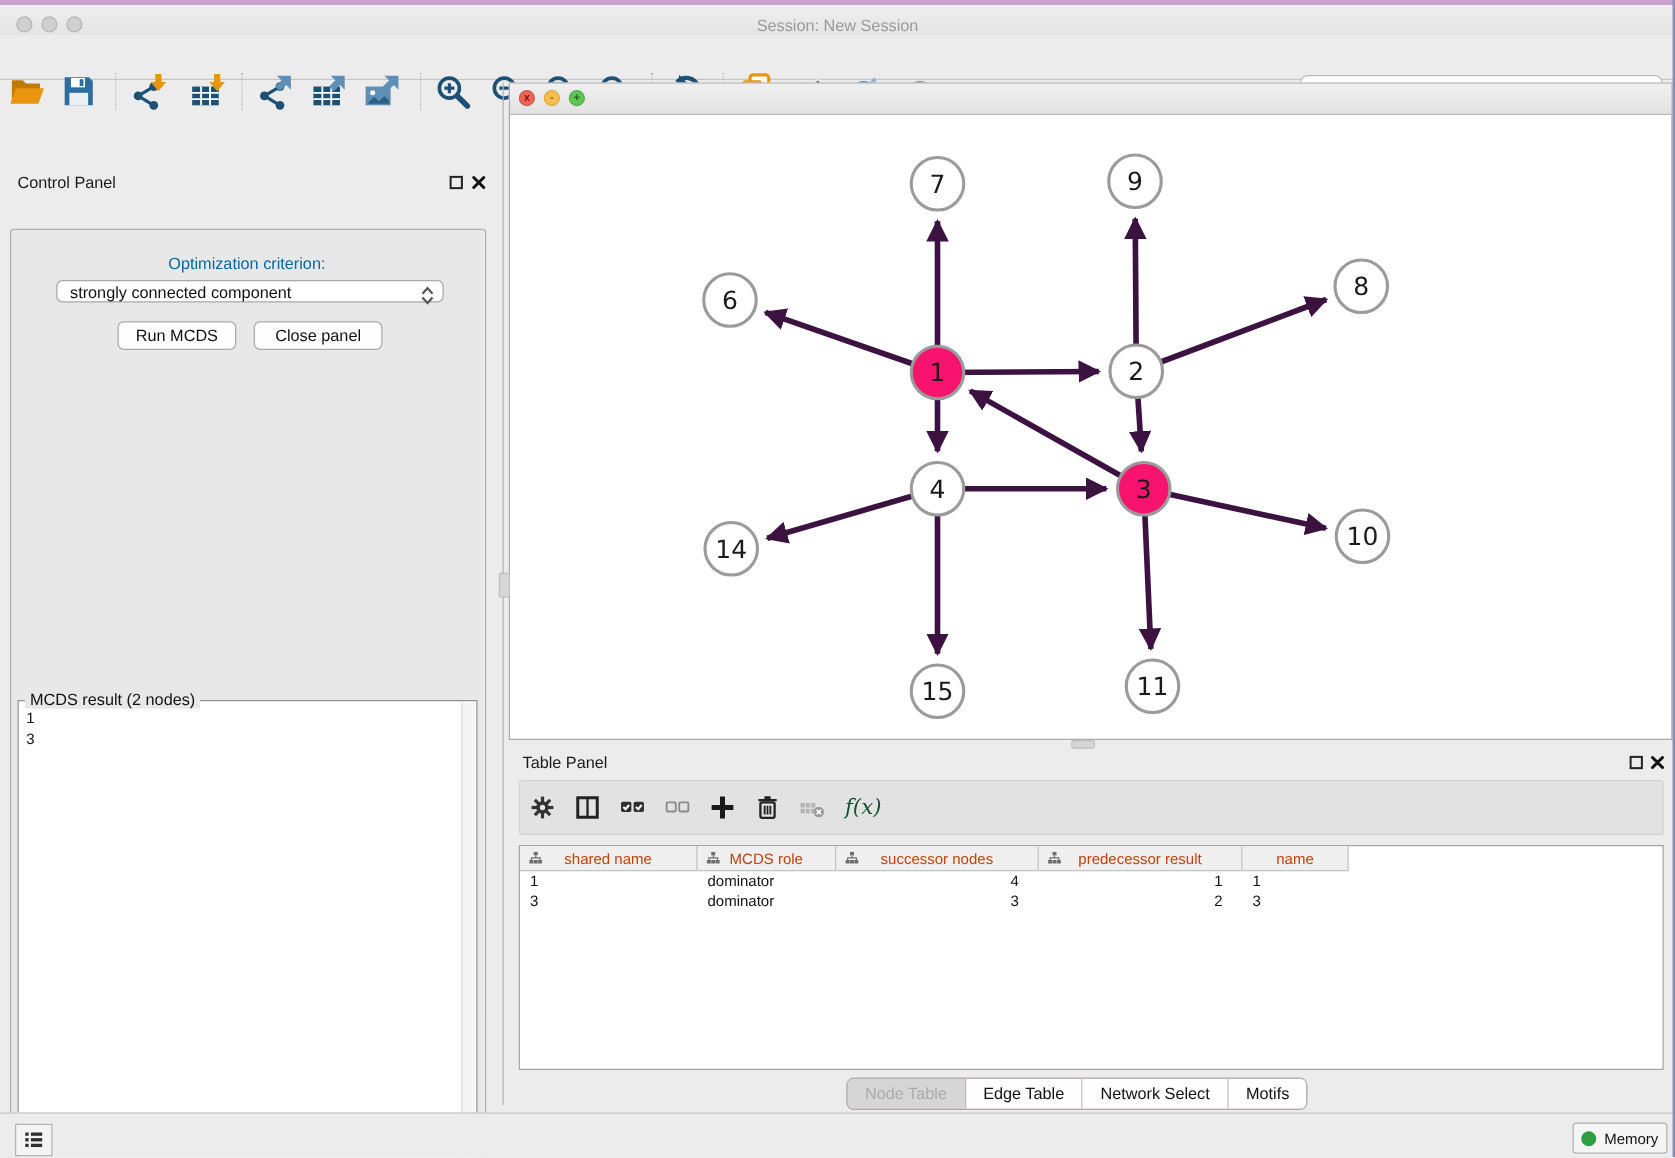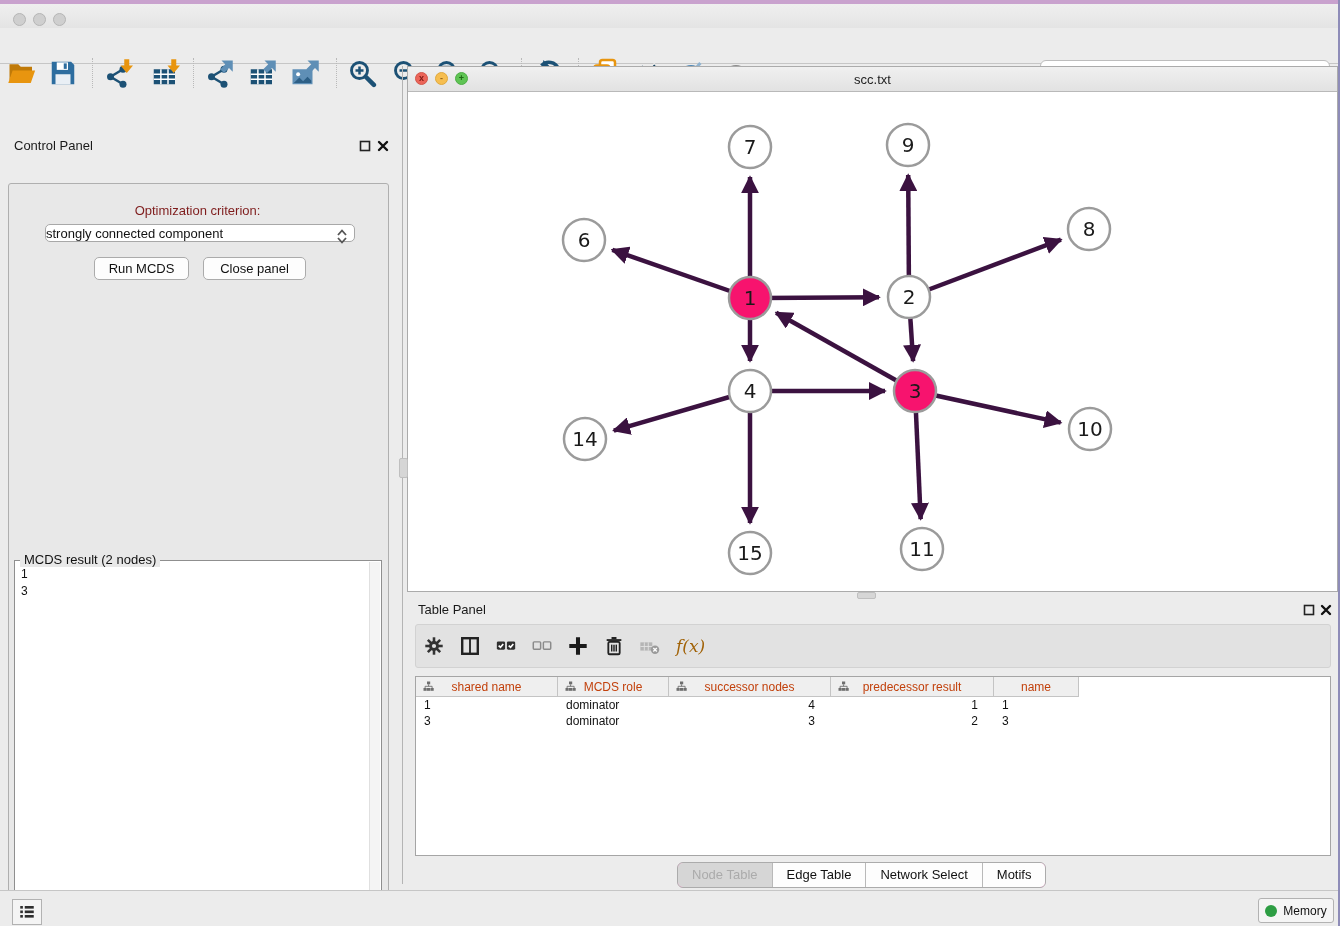--- a/index.html
+++ b/index.html
@@ -27,23 +27,23 @@
   #control-panel{left:0;top:66px;width:395px;height:818px;}
   .panel-title{font-size:13px;color:#1A1A1A;}
   .mini-icon{position:absolute;width:12px;height:12px;}
   #cp-tabs{left:79px;top:97px;height:21px;display:flex;}
   .cp-tab{box-sizing:border-box;border:1px solid #B3B3B3;border-right:none;background:#FDFDFD;
           font-size:13px;color:#111;padding:3px 12px 0 12px;text-align:center;}
   .cp-tab:first-child{border-top-left-radius:4px;}
   .cp-tab:last-child{border-right:1px solid #B3B3B3;border-top-right-radius:4px;border-bottom-right-radius:4px;}
   .cp-tab.selected{background:#DADADA;color:#B4B4B4;}
   #cp-content{left:8px;top:117px;width:379px;height:760px;border:1px solid #AFAFAF;border-radius:3px;background:#E8E8E8;}
-  #opt-label{left:0;top:137px;width:395px;text-align:center;font-size:13px;color:#7f1d1d;}
+  #opt-label{left:0;top:137px;width:395px;text-align:center;font-size:13px;color:#0369a1;}
   #opt-select{left:45px;top:158px;width:310px;height:18px;background:#fff;border:1px solid #A8A8A8;border-radius:5px;
-              box-sizing:border-box;display:flex;align-items:center;font-size:13px;color:#111;}
+              box-sizing:border-box;display:flex;align-items:center;font-size:13px;color:#111;padding-left:10px;}
   #opt-select svg{position:absolute;right:5px;top:3px;width:14px;height:17px;}
   .push-btn{position:absolute;height:23px;background:#FDFDFD;border:1px solid #ABABAB;border-radius:5px;
             box-sizing:border-box;font-size:13px;color:#111;display:flex;align-items:center;justify-content:center;}
   #result-box{left:14px;top:494px;width:368px;height:377px;background:#fff;border:1px solid #8F8F8F;box-sizing:border-box;}
   #result-title{position:absolute;top:-9px;left:5px;background:#E8E8E8;padding:0 4px;font-size:13px;color:#111;white-space:nowrap;}
   #result-lines{position:absolute;left:6px;top:5px;font-size:12px;color:#111;line-height:17px;}
   #result-scroll{position:absolute;right:1px;top:1px;width:10px;height:373px;background:#F4F4F4;border-left:1px solid #E0E0E0;}
   .vsplit{left:399px;top:458px;width:7px;height:18px;background:#D6D6D6;border:1px solid #BFBFBF;border-radius:2px;z-index:5;}
   #vdivider{left:402px;top:66px;width:1px;height:818px;background:#B4B4B4;}
   
@@ -56,21 +56,21 @@
   #tl-min{left:27px;background:#F6BE50;border:1px solid #DFA93E;color:#95641A;}
   #tl-zoom{left:47px;background:#5FC454;border:1px solid #4EAE45;color:#1D6A14;}
   #network-graph{left:0;top:24px;}
   .hsplit{left:857px;top:592px;width:17px;height:5px;background:#D6D6D6;border:1px solid #BFBFBF;border-radius:2px;z-index:5;}
   
   #table-panel{left:407px;top:596px;width:933px;height:288px;}
   #tp-toolbar{left:8px;top:28px;width:916px;height:44px;background:#E2E2E2;border:1px solid #D2D2D2;
               border-radius:3px;box-sizing:border-box;display:flex;align-items:center;}
   .tp-btn{width:36px;height:36px;display:flex;align-items:center;justify-content:center;}
   .tp-btn svg{width:22px;height:22px;}
-  #fx-label{font-family:"DejaVu Serif",serif;font-style:italic;font-size:17px;color:#a16207;margin-left:8px;}
+  #fx-label{font-family:"DejaVu Serif",serif;font-style:italic;font-size:17px;color:#14532d;margin-left:8px;}
   #node-table{left:8px;top:80px;width:916px;height:180px;background:#fff;border:1px solid #A5A5A5;box-sizing:border-box;}
   #table-header{position:absolute;left:0;top:0;height:19px;display:flex;background:#EFEFEF;border-bottom:1px solid #C4C4C4;}
   .th{position:relative;box-sizing:border-box;border-right:1px solid #C4C4C4;font-size:12px;color:#c2410c;
       display:flex;align-items:center;justify-content:center;}
   .th svg{position:absolute;left:7px;top:4px;width:11px;height:11px;}
   .tr{position:absolute;left:0;height:16px;display:flex;font-size:12px;color:#111;}
   .td{box-sizing:border-box;padding:1px 6px 0 8px;overflow:hidden;white-space:nowrap;}
   .td.right{text-align:right;padding-right:16px;}
   #bottom-tabs{left:270px;top:266px;height:24px;display:flex;border:1px solid #ABABAB;border-radius:6px;overflow:hidden;background:#f9a8d4;}
   .b-tab{box-sizing:border-box;font-size:13px;color:#111;padding:4px 14px 0 14px;border-right:1px solid #B9B9B9;background:#FDFDFD;}
@@ -89,20 +89,21 @@
 <body>
 
 <div id="app">
   <div class="abs" id="top-strip"></div>
   <div class="abs" id="right-strip"></div>
 
   <div class="abs" id="titlebar">
     <div class="abs traffic gray" style="left:13px"></div>
     <div class="abs traffic gray" style="left:33px"></div>
     <div class="abs traffic gray" style="left:53px"></div>
+    <div class="abs" id="window-title">Session: New Session</div>
   </div>
 
   <div class="abs" id="toolbar">
     <div class="abs" id="search-box">
       <svg viewBox="0 0 16 16">
         <circle cx="6.5" cy="6.5" r="4.5" fill="none" stroke="#9B9B9B" stroke-width="1.5"></circle>
         <line x1="10" y1="10" x2="14" y2="14" stroke="#9B9B9B" stroke-width="1.5"></line>
       </svg>
       <input id="search-input" placeholder="" style="">
     </div>
@@ -296,21 +297,20 @@
   </div>
 
   <div class="abs" id="vdivider"></div>
   <div class="abs vsplit"></div>
 
   <div class="abs" id="net-window">
     <div class="abs" id="net-titlebar">
       <div class="tl" id="tl-close">x</div>
       <div class="tl" id="tl-min">-</div>
       <div class="tl" id="tl-zoom">+</div>
-      <div class="abs" id="net-title">scc.txt</div>
     </div>
     <svg class="abs" id="network-graph" width="929" height="500">
         <defs>
           <marker id="arrow" viewBox="0 0 10 10" refX="9" refY="5" markerWidth="4" markerHeight="4" orient="auto" markerUnits="strokeWidth">
             <path d="M0 0L10 5 0 10z" fill="#3B1240"></path>
           </marker>
         </defs>
         <line x1="342" y1="207" x2="342" y2="86" stroke="#3B1240" stroke-width="4.5" marker-end="url(#arrow)"></line>
         <line x1="342" y1="207" x2="204.3210662636118" y2="158.8953123089728" stroke="#3B1240" stroke-width="4.5" marker-end="url(#arrow)"></line>
         <line x1="342" y1="207" x2="471.00059331335854" y2="206.18867551375246" stroke="#3B1240" stroke-width="4.5" marker-end="url(#arrow)"></line>

